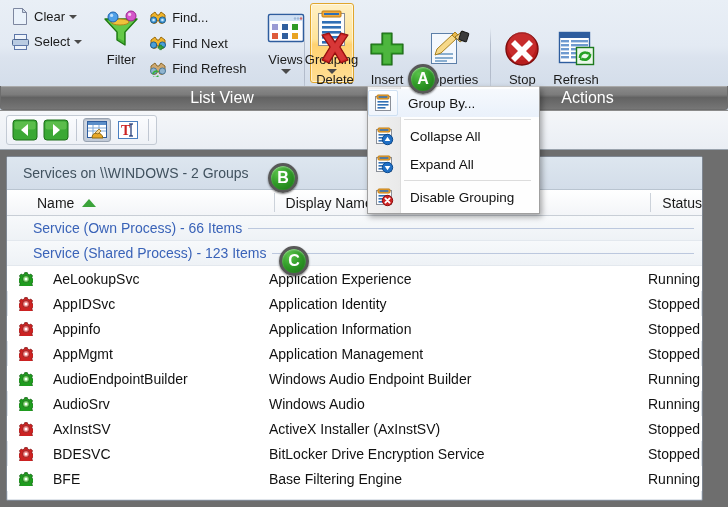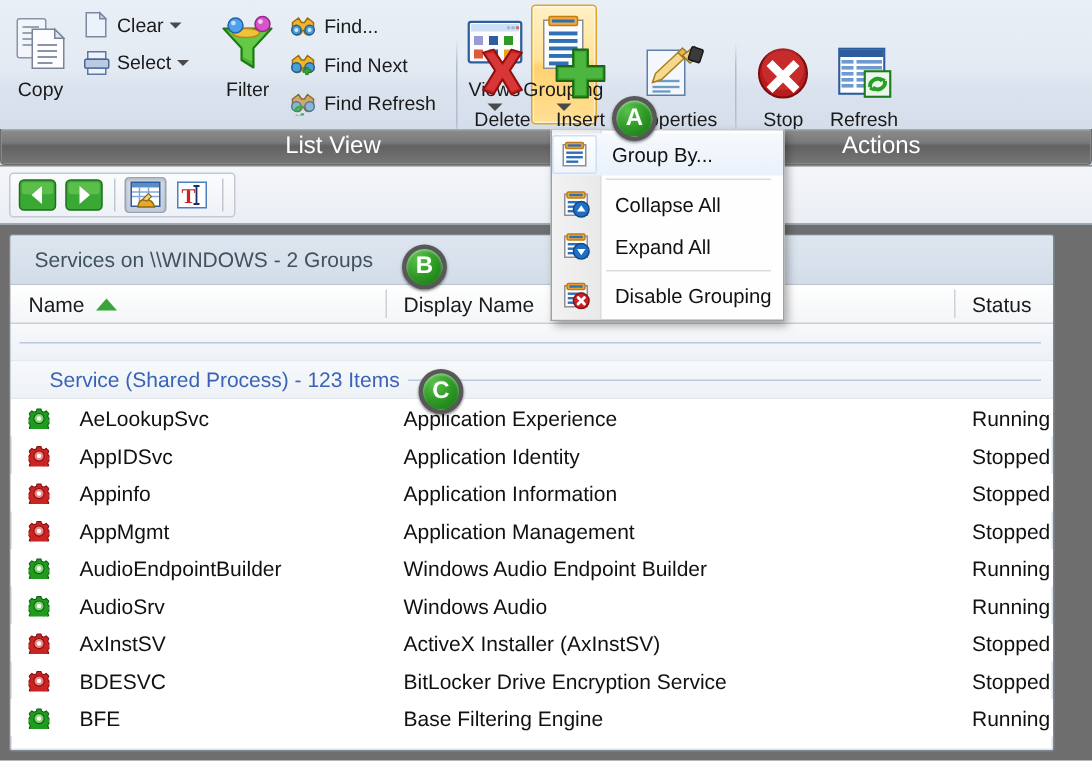--- a/index.html
+++ b/index.html
@@ -132,21 +132,21 @@
   .row{ height:25px; display:flex; align-items:center; font-size:14px; }
   .row:nth-child(odd){ background:#fff; }
   .cell-name{ display:flex; align-items:center; gap:20px; padding-left:12px; }
   .cell-disp{ padding-left:12px; }
   .cell-stat{ padding-left:12px; }
 
   .gear{ width:14px; height:14px; flex:0 0 14px; }
 
   
   .menu{
-    position:absolute; left:367px; top:86px; width:156px;
+    position:absolute; left:367px; top:86px; width:173px;
     background:#fefefe; border:1px solid #a0a0a0; border-top-color:#c9c9c9;
     box-shadow:2px 3px 6px rgba(0,0,0,.35);
     padding:2px 0; z-index:40;
   }
   .menu::before{
     content:""; position:absolute; left:0; top:0; width:32px; height:100%;
     background:linear-gradient(to right,#f2f2f2,#e9e9e9); border-right:1px solid #dcdcdc;
   }
   .mi{
     position:relative; height:28px; display:flex; align-items:center; cursor:default; z-index:2;
@@ -174,42 +174,20 @@
 <body>
 
 <div id="app">
 
   <div class="ribbon">
 
     <div class="ribbon-strip">
 
       <div class="rgroup" style="width:292px;">
 
-        <div class="bigbtn">
-          <span class="glyph">
-            <svg width="36" height="38" viewBox="0 0 36 38">
-              <rect x="2.5" y="2.5" width="19" height="26" rx="1.5" fill="#f2f5fa" stroke="#8b93a8"></rect>
-              <g stroke="#9aa2b6" stroke-width="1.4">
-                <line x1="6" y1="8" x2="17" y2="8"></line>
-                  <line x1="6" y1="12" x2="17" y2="12"></line>
-                <line x1="6" y1="16" x2="17" y2="16"></line>
-                  <line x1="6" y1="20" x2="17" y2="20"></line>
-              </g>
-              <path d="M12.5 9.5 h15 l6 6 v20 h-21 z" fill="#fdfdff" stroke="#7b8398"></path>
-              <path d="M27.5 9.5 v6 h6 z" fill="#dfe3ed" stroke="#7b8398"></path>
-              <g stroke="#8a93a8" stroke-width="1.4">
-                <line x1="16" y1="20" x2="29" y2="20"></line>
-                  <line x1="16" y1="24" x2="29" y2="24"></line>
-                <line x1="16" y1="28" x2="29" y2="28"></line>
-                  <line x1="16" y1="32" x2="26" y2="32"></line>
-              </g>
-            </svg>
-          </span>
-          <span class="lab">Copy</span>
-        </div>
 
         <div class="smallcol">
           <div class="smallbtn">
             <span class="sglyph">
               <svg width="16" height="19" viewBox="0 0 16 19">
                 <path d="M1.5 1.5 h9 l4 4 v12 h-13 z" fill="#eaf2fb" stroke="#7d87a0"></path>
                 <path d="M10.5 1.5 v4 h4 z" fill="#cfdcec" stroke="#7d87a0"></path>
               </svg>
             </span>
             <span class="lab">Clear</span>
@@ -457,35 +435,36 @@
         </svg>
       </div>
       <div class="navsep"></div>
     </div>
   </div>
 
   <div class="panel">
     <div class="panel-title">Services on \\WINDOWS - 2 Groups</div>
 
     <div class="hdrrow">
-      <div class="hcell" style="width:250px;">
+      <div class="hcell" style="width:250px;margin-left:18px;">
         <span>Name</span>
         <span class="sort-asc"></span>
       </div>
       <div class="hcell" style="width:379px;">
         <span>Display Name</span>
       </div>
       <div class="hcell" style="flex:1;">
         <span>Status</span>
       </div>
     </div>
 
     <div class="rows">
 
       <div class="grouprow">
+        <span class="gtext">Service (Own Process) - 66 Items</span>
         <span class="gline"></span>
       </div>
 
       <div class="grouprow">
         <span class="gtext">Service (Shared Process) - 123 Items</span>
         <span class="gline"></span>
       </div>
 
       <div id="row-host">
           <div class="row">

